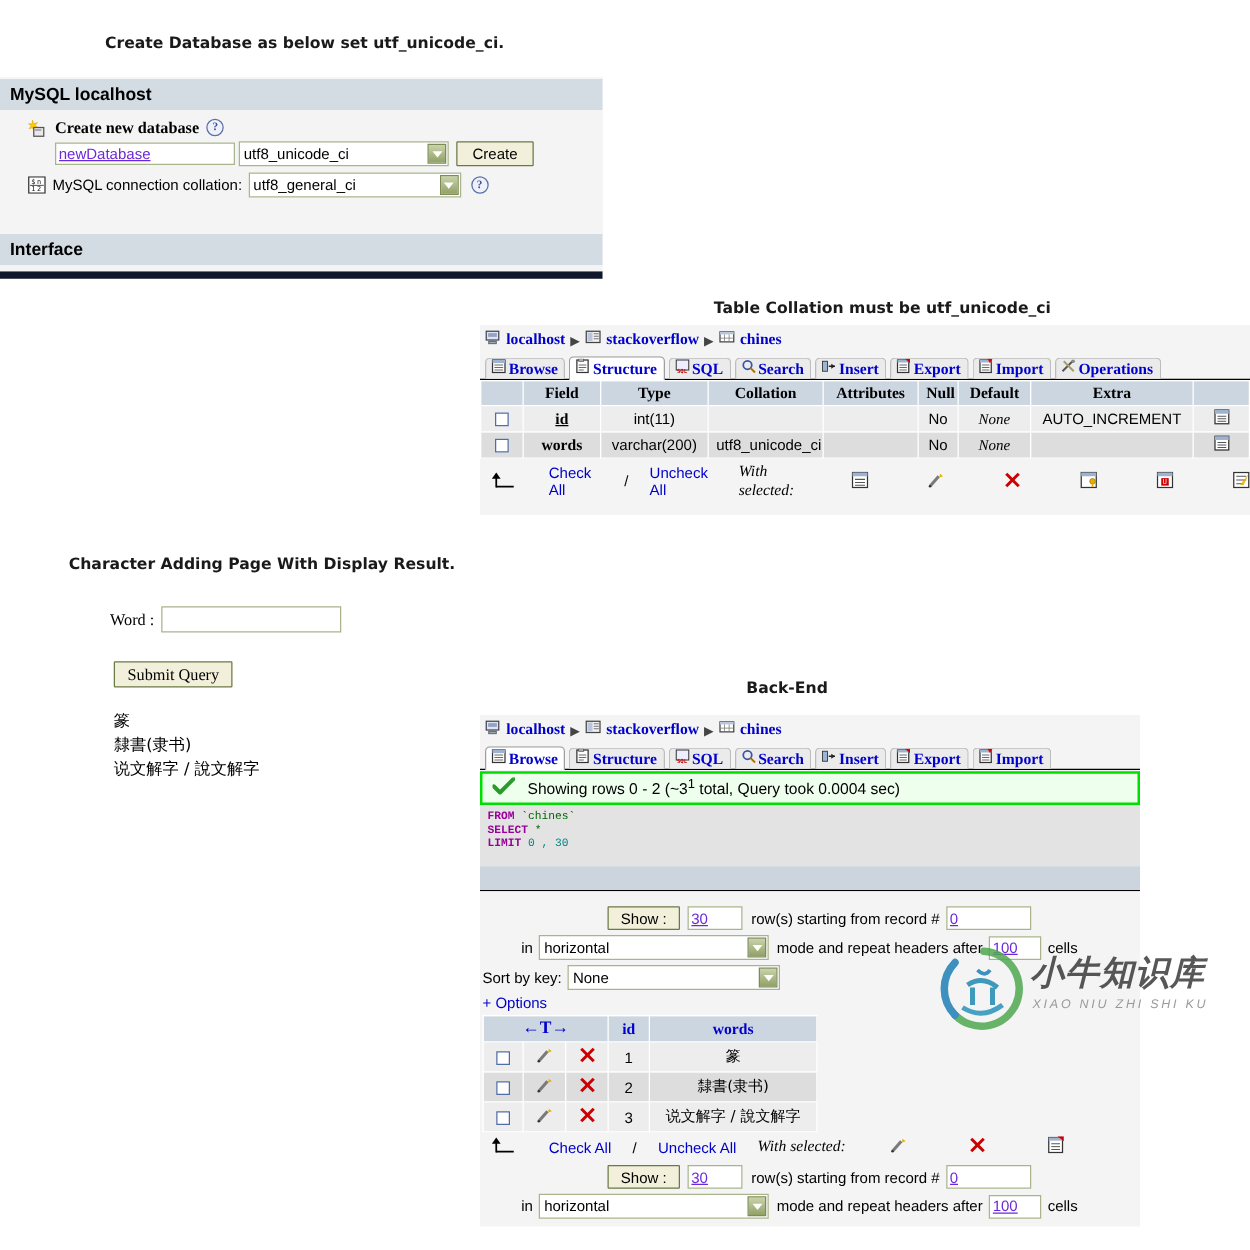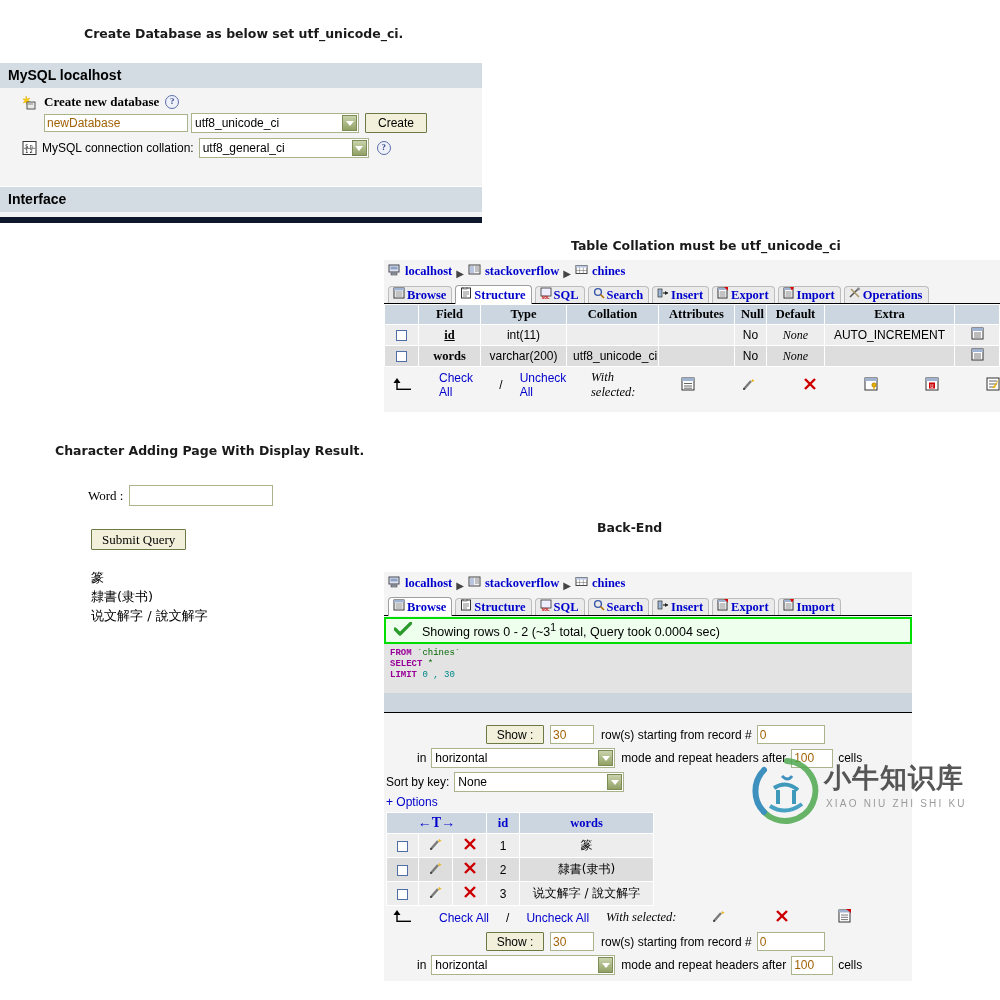--- a/index.html
+++ b/index.html
@@ -37,21 +37,21 @@
   .pma-body{padding:6px 0 26px 22px;background:#f4f4f4;}
   .row-line{display:flex;align-items:center;margin:0 0 2px 0;}
   .lbl-bold{font-weight:700;font-family:"Liberation Serif",serif;font-size:13px;}
   .lbl-norm{font-size:12px;font-family:"Liberation Sans",sans-serif;}
 
   
   .txt{
     border:1px solid #a9b48c;background:#fff;
     height:16px;line-height:16px;font-size:12px;
     font-family:"Liberation Sans",sans-serif;
-    padding:0 2px;box-sizing:border-box;color:#a16207;
+    padding:0 2px;box-sizing:border-box;color:#6d28d9;text-decoration:underline;
   }
   .sel{
     border:1px solid #a9b48c;background:#fff;
     height:18px;box-sizing:border-box;
     font-size:12px;font-family:"Liberation Sans",sans-serif;
     display:inline-flex;align-items:center;
     padding:0 0 0 3px;position:relative;color:#000;
   }
   .sel .arrow{
     position:absolute;right:1px;top:1px;bottom:1px;width:15px;
@@ -450,21 +450,21 @@
   </div>
   <button class="btn" style="margin-top:23px;margin-left:3px;height:21px;padding:0 10px;font-family:'Liberation Serif',serif;font-size:13px;">Submit Query</button>
 
   <div style="margin-top:18px;margin-left:3px;">
     <div class="cjk">篆</div>
     <div class="cjk">隸書(隶书)</div>
     <div class="cjk">说文解字 / 說文解字</div>
   </div>
 </div>
 
-<div class="abs caption" style="left:597px;top:520px;">Back-End</div>
+<div class="abs caption" style="left:597px;top:542px;">Back-End</div>
 
 <div class="abs pma-wrap" style="left:384px;top:572px;width:528px;">
 
   <div class="bc">
     <span class="ico">
       <svg width="13" height="13" viewBox="0 0 13 13">
           <rect x="1" y="2" width="10" height="7" fill="#dfe4ee" stroke="#445" stroke-width="1"></rect>
           <rect x="2.5" y="3.5" width="7" height="3" fill="#8fa3c8"></rect>
           <rect x="3" y="10" width="6" height="2" fill="#9aa" stroke="#445" stroke-width=".6"></rect>
         </svg>
@@ -712,21 +712,21 @@
         <span>horizontal</span>
         <span class="arrow"></span>
       </span>
       <span style="margin-left:6px;">mode and repeat headers after</span>
       <input class="txt" style="width: 42px; height: 19px; margin-left: 5px;" value="100">
       <span style="margin-left:5px;">cells</span>
     </div>
   </div>
 </div>
 
-<div class="abs wm" style="left:752px;top:752px;width:248px;height:76px;">
+<div class="abs wm" style="left:752px;top:752px;width:248px;height:76px;font-style:italic;">
   <svg width="70" height="70" viewBox="0 0 70 70" style="position:absolute;left:0;top:4px;">
     <path d="M35 5 A30 30 0 1 1 12 56" fill="none" stroke="#4fa84f" stroke-width="6" stroke-linecap="round"></path>
     <path d="M12 56 A30 30 0 0 1 12 14" fill="none" stroke="#1f7fb5" stroke-width="6" stroke-linecap="round"></path>
     <path d="M30 20 Q36 26 40 20" fill="none" stroke="#1f7fb5" stroke-width="3"></path>
     <path d="M22 32 Q34 24 46 34" fill="none" stroke="#1f8ab0" stroke-width="4"></path>
     <path d="M26 34 L26 48 M42 34 L42 48" stroke="#1f8ab0" stroke-width="4"></path>
     <path d="M18 50 Q34 60 50 48" fill="none" stroke="#2a93bb" stroke-width="4"></path>
   </svg>
   <div class="wm-cn" style="position:absolute;left:72px;top:8px;white-space:nowrap;">小牛知识库</div>
   <div class="wm-en" style="position:absolute;left:74px;top:46px;white-space:nowrap;">XIAO NIU ZHI SHI KU</div>

